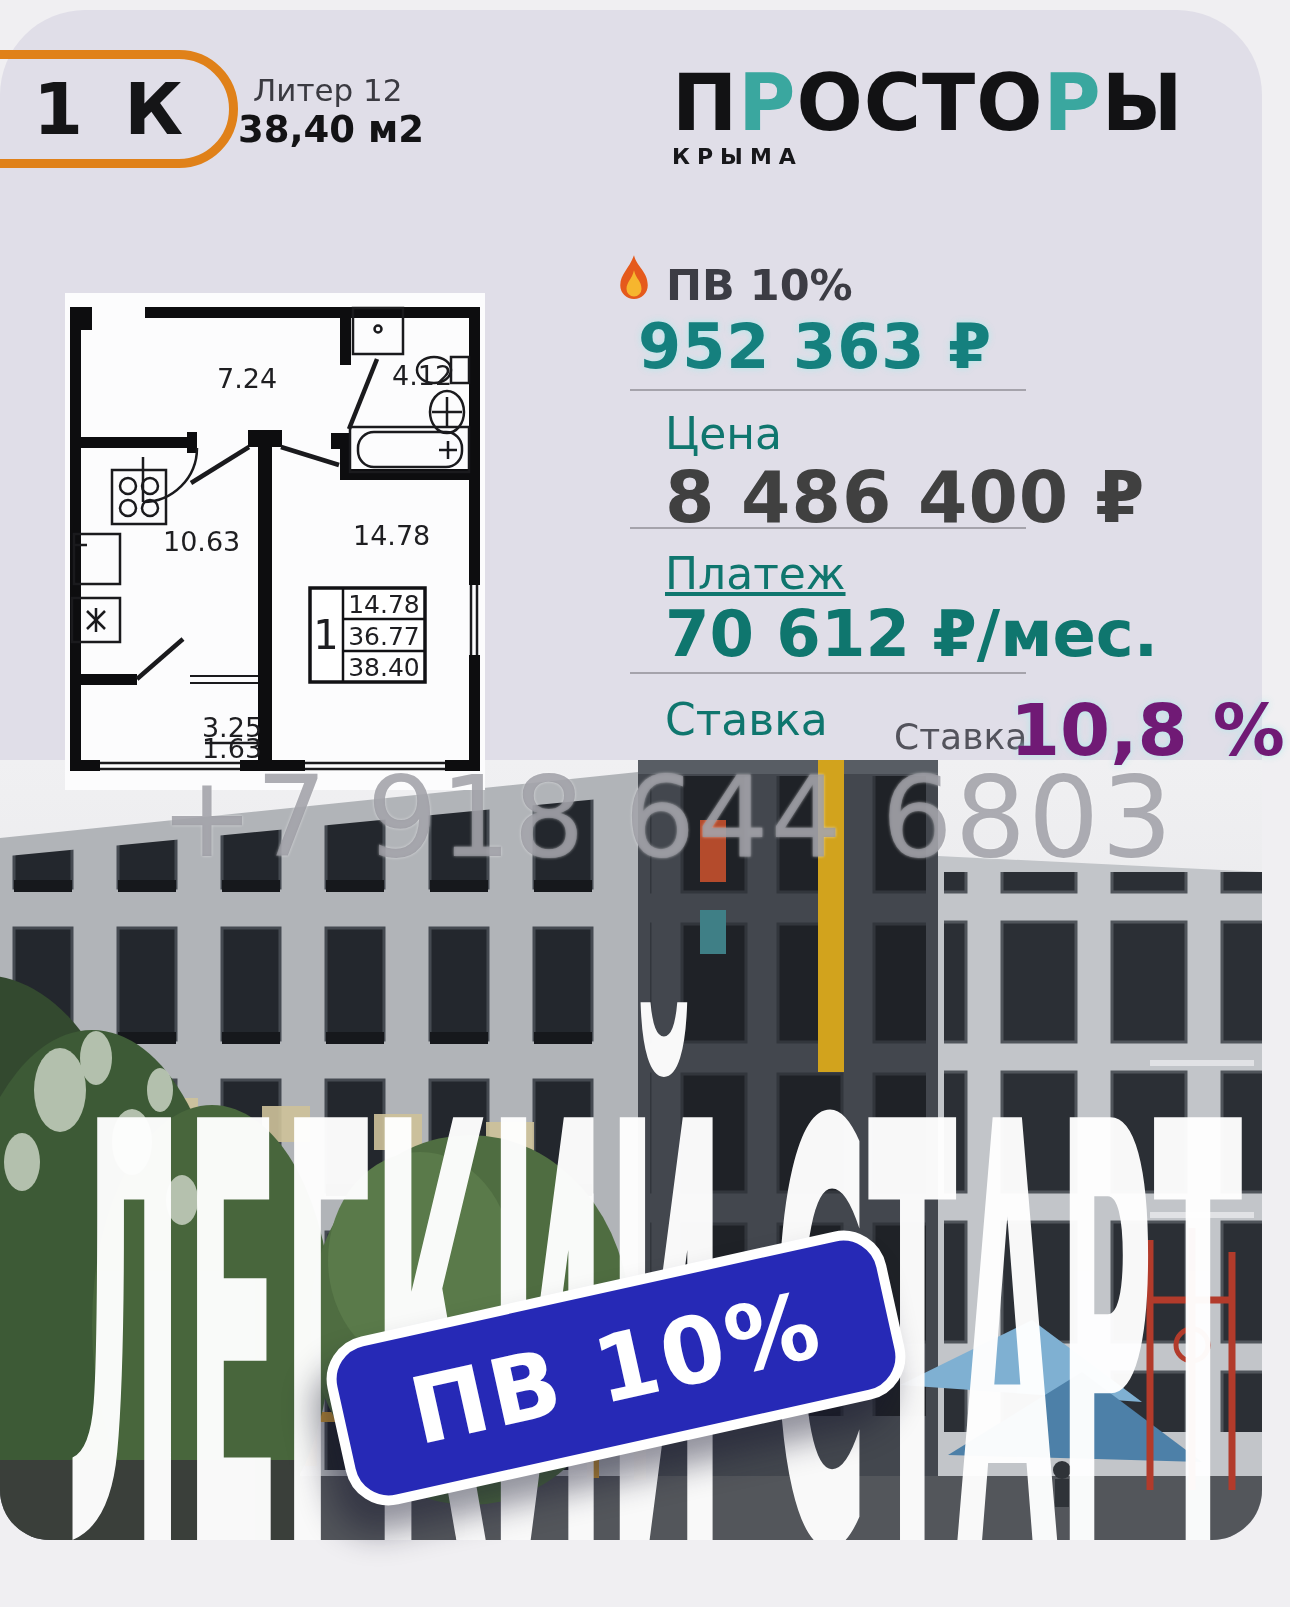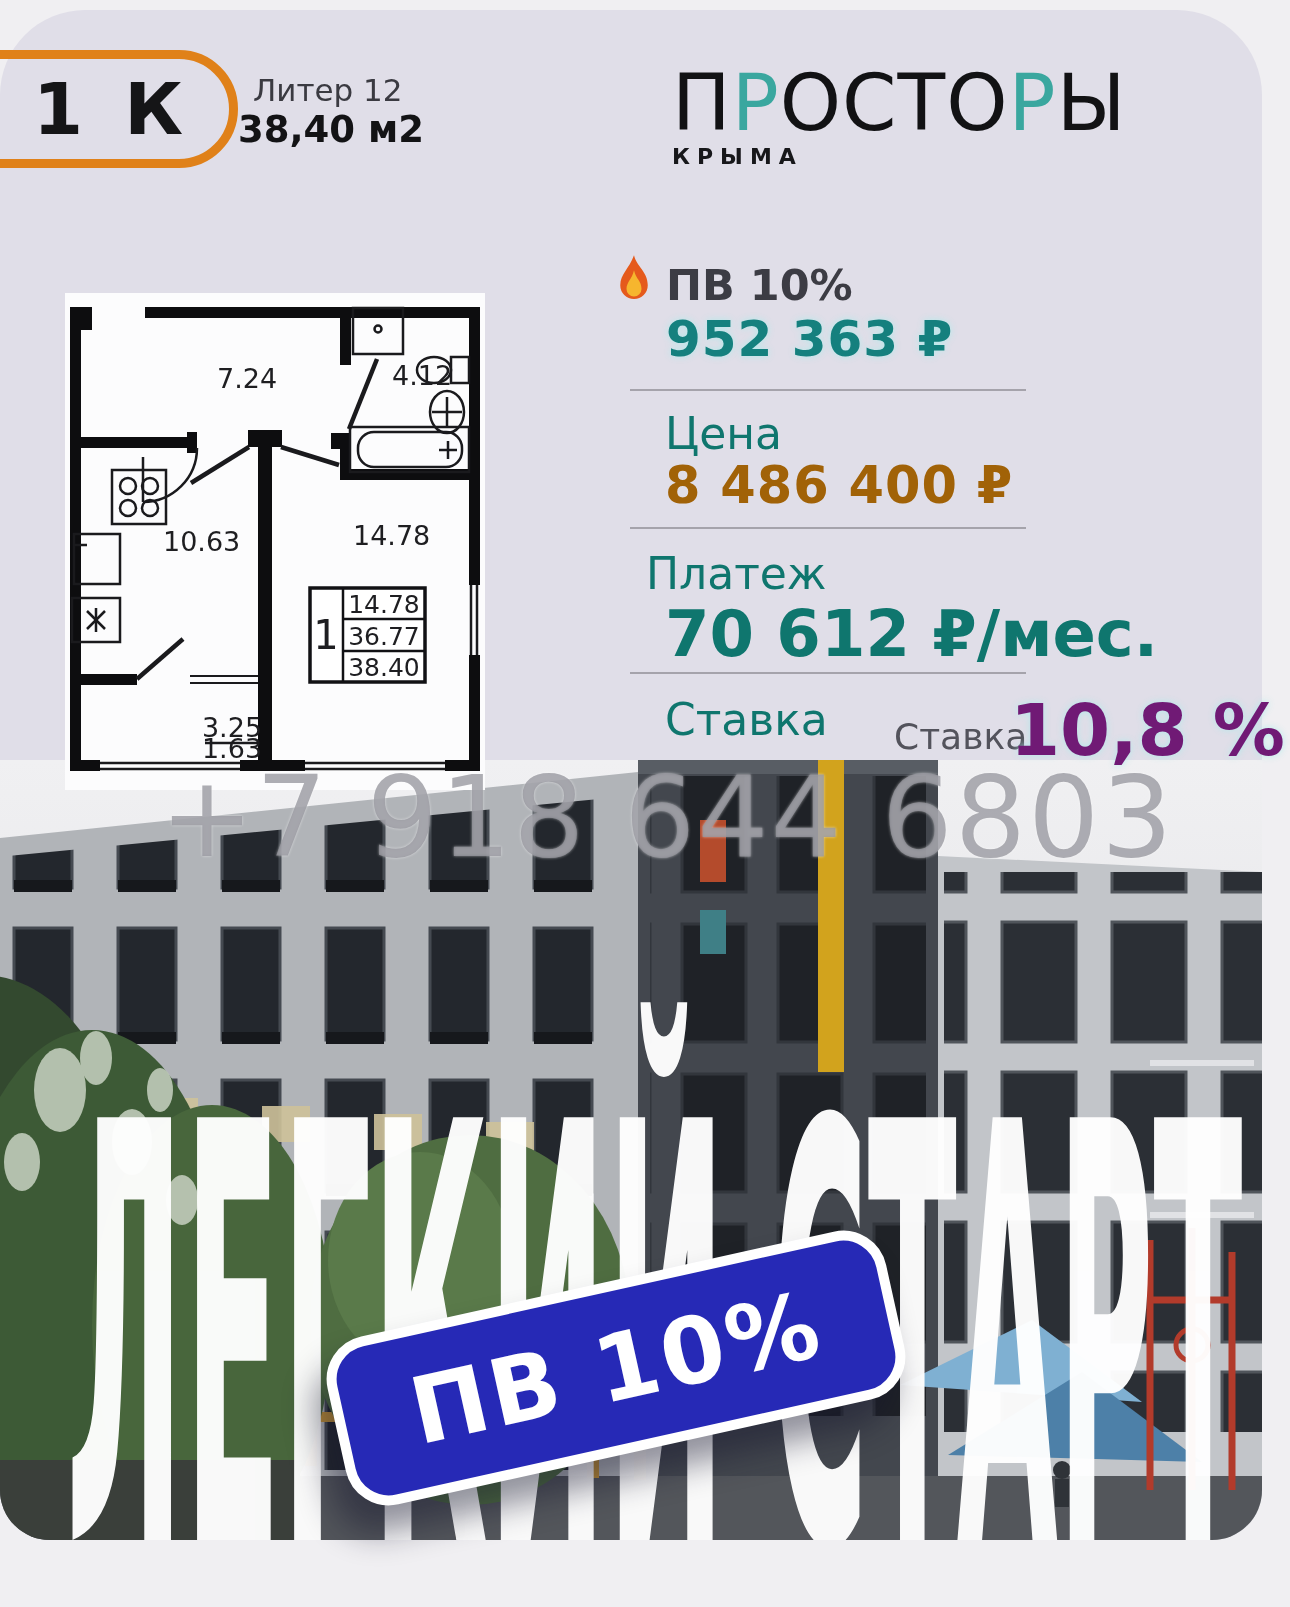--- a/index.html
+++ b/index.html
@@ -26,35 +26,35 @@
     left:-62px;top:50px;width:300px;height:118px;z-index:3;
     border:9px solid #e08119;border-radius:62px;box-sizing:border-box;
     display:flex;align-items:center;justify-content:flex-end;
     padding-right:38px;
   }
   .pill-text{font-size:72px;font-weight:bold;color:#151517;letter-spacing:8px;margin-left:6px;}
   .liter{left:239px;top:72px;font-size:31px;color:#3a3a41;z-index:3;margin-left:14px;}
   .area{left:238px;top:108px;font-size:37px;font-weight:bold;color:#131315;z-index:3;}
 
   .logo{left:672px;top:64px;z-index:3;line-height:1;}
-  .logo-word{font-size:78px;font-weight:normal;letter-spacing:1px;color:#121214;}
+  .logo-word{font-size:78px;font-weight:bold;letter-spacing:1px;color:#121214;}
   .logo-word .teal{color:#3aa79f;}
   .logo-sub{font-size:22px;letter-spacing:7px;color:#17171a;margin-top:4px;font-weight:bold;}
 
   
   .fire{left:614px;top:254px;width:40px;height:50px;z-index:3;}
   .pv-label{left:666px;top:260px;font-size:43px;font-weight:600;color:#3c3c44;z-index:3;}
-  .pv-value{left:666px;top:310px;font-size:50px;font-weight:bold;color:#15807e;z-index:3;
+  .pv-value{left:638px;top:310px;font-size:62px;font-weight:bold;color:#15807e;z-index:3;
             text-shadow:0 0 7px rgba(170,235,235,.85);letter-spacing:1px;}
   .rule{left:630px;width:396px;height:2px;background:#a5a3ab;z-index:3;}
   .r1{top:389px;} .r2{top:527px;} .r3{top:672px;}
   .lbl{font-size:44px;color:#0f766e;z-index:3;font-weight:500;}
   .price-label{left:665px;top:408px;}
-  .price-value{left:665px;top:456px;font-size:51px;font-weight:bold;color:#a16207;z-index:3;letter-spacing:1px;}
-  .pay-label{left:646px;top:548px;}
+  .price-value{left:665px;top:456px;font-size:71px;font-weight:bold;color:#404040;z-index:3;letter-spacing:1px;}
+  .pay-label{left:665px;top:548px;text-decoration:underline;}
   .pay-value{left:665px;top:597px;font-size:64px;font-weight:bold;color:#0f766e;z-index:3;}
   .rate-label{left:665px;top:694px;}
   .rate-label2{left:894px;top:716px;font-size:36px;color:#53535c;z-index:3;}
   .rate-value{left:1010px;top:688px;font-size:72px;font-weight:bold;color:#701a75;z-index:3;
               text-shadow:0 0 7px rgba(170,235,235,.85);}
 
   
   .plan{left:65px;top:293px;width:420px;height:497px;z-index:4;}
   .plan svg{display:block;}
   .plan text{font-family:"DejaVu Sans","Liberation Sans",sans-serif;fill:#1e1e21;}

